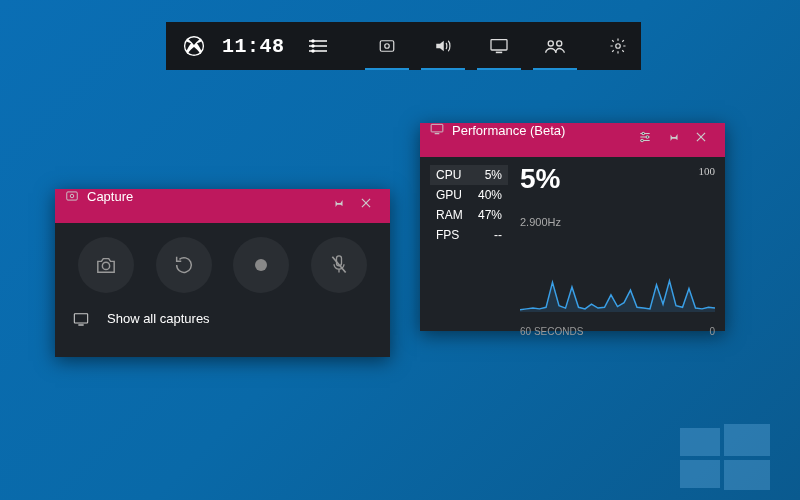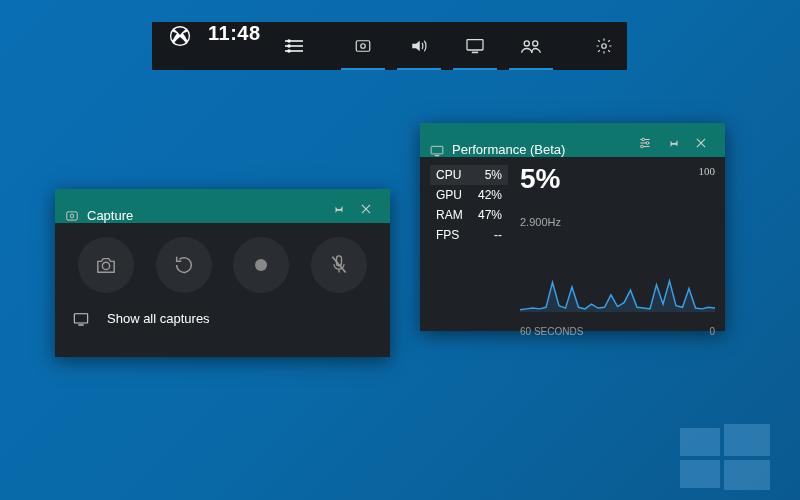--- a/index.html
+++ b/index.html
@@ -10,26 +10,27 @@
     font-family: "Segoe UI", Arial, sans-serif;
     color: #fff;
     position: relative;
     overflow: hidden;
   }
 
   
   .topbar {
     position: absolute;
     top: 22px;
-    left: 152px;
+    left: 166px;
     width: 475px;
     height: 48px;
     background: #15181c;
     display: flex;
-    align-items: flex-start;
+    align-items: center;
+    font-family: Liberation Mono, monospace;
   }
   .topbar .xbox {
     width: 28px; height: 28px;
     display:flex; align-items:center; justify-content:center;
     margin-left: 14px;
   }
   .topbar .clock {
     font-size: 20px;
     font-weight: 600;
     margin-left: 14px;
@@ -67,23 +68,23 @@
   svg { display:block; }
 
   
   .panel {
     position:absolute;
     background:#1e2227;
     box-shadow: 0 4px 18px rgba(0,0,0,0.5);
   }
   .panel .titlebar {
     height:34px;
-    background:#0f766e;
-    display:flex;
-    align-items:flex-end;
+    background:#be185d;
+    display:flex;
+    align-items:flex-start;
     padding: 0 10px;
     font-size:13px;
   }
   .titlebar .ticon { margin-right:8px; }
   .titlebar .spacer { flex:1; }
   .titlebar .tctl {
     width:28px; height:28px;
     display:flex;align-items:center;justify-content:center;
     cursor:pointer;
   }
@@ -325,21 +326,21 @@
     </div>
   </div>
   <div class="perf-body">
     <div class="perf-left">
       <div class="metric selected">
         <span>CPU</span>
         <span class="mv">5%</span>
       </div>
       <div class="metric">
         <span>GPU</span>
-        <span class="mv">42%</span>
+        <span class="mv">40%</span>
       </div>
       <div class="metric">
         <span>RAM</span>
         <span class="mv">47%</span>
       </div>
       <div class="metric">
         <span>FPS</span>
         <span class="mv">--</span>
       </div>
     </div>

